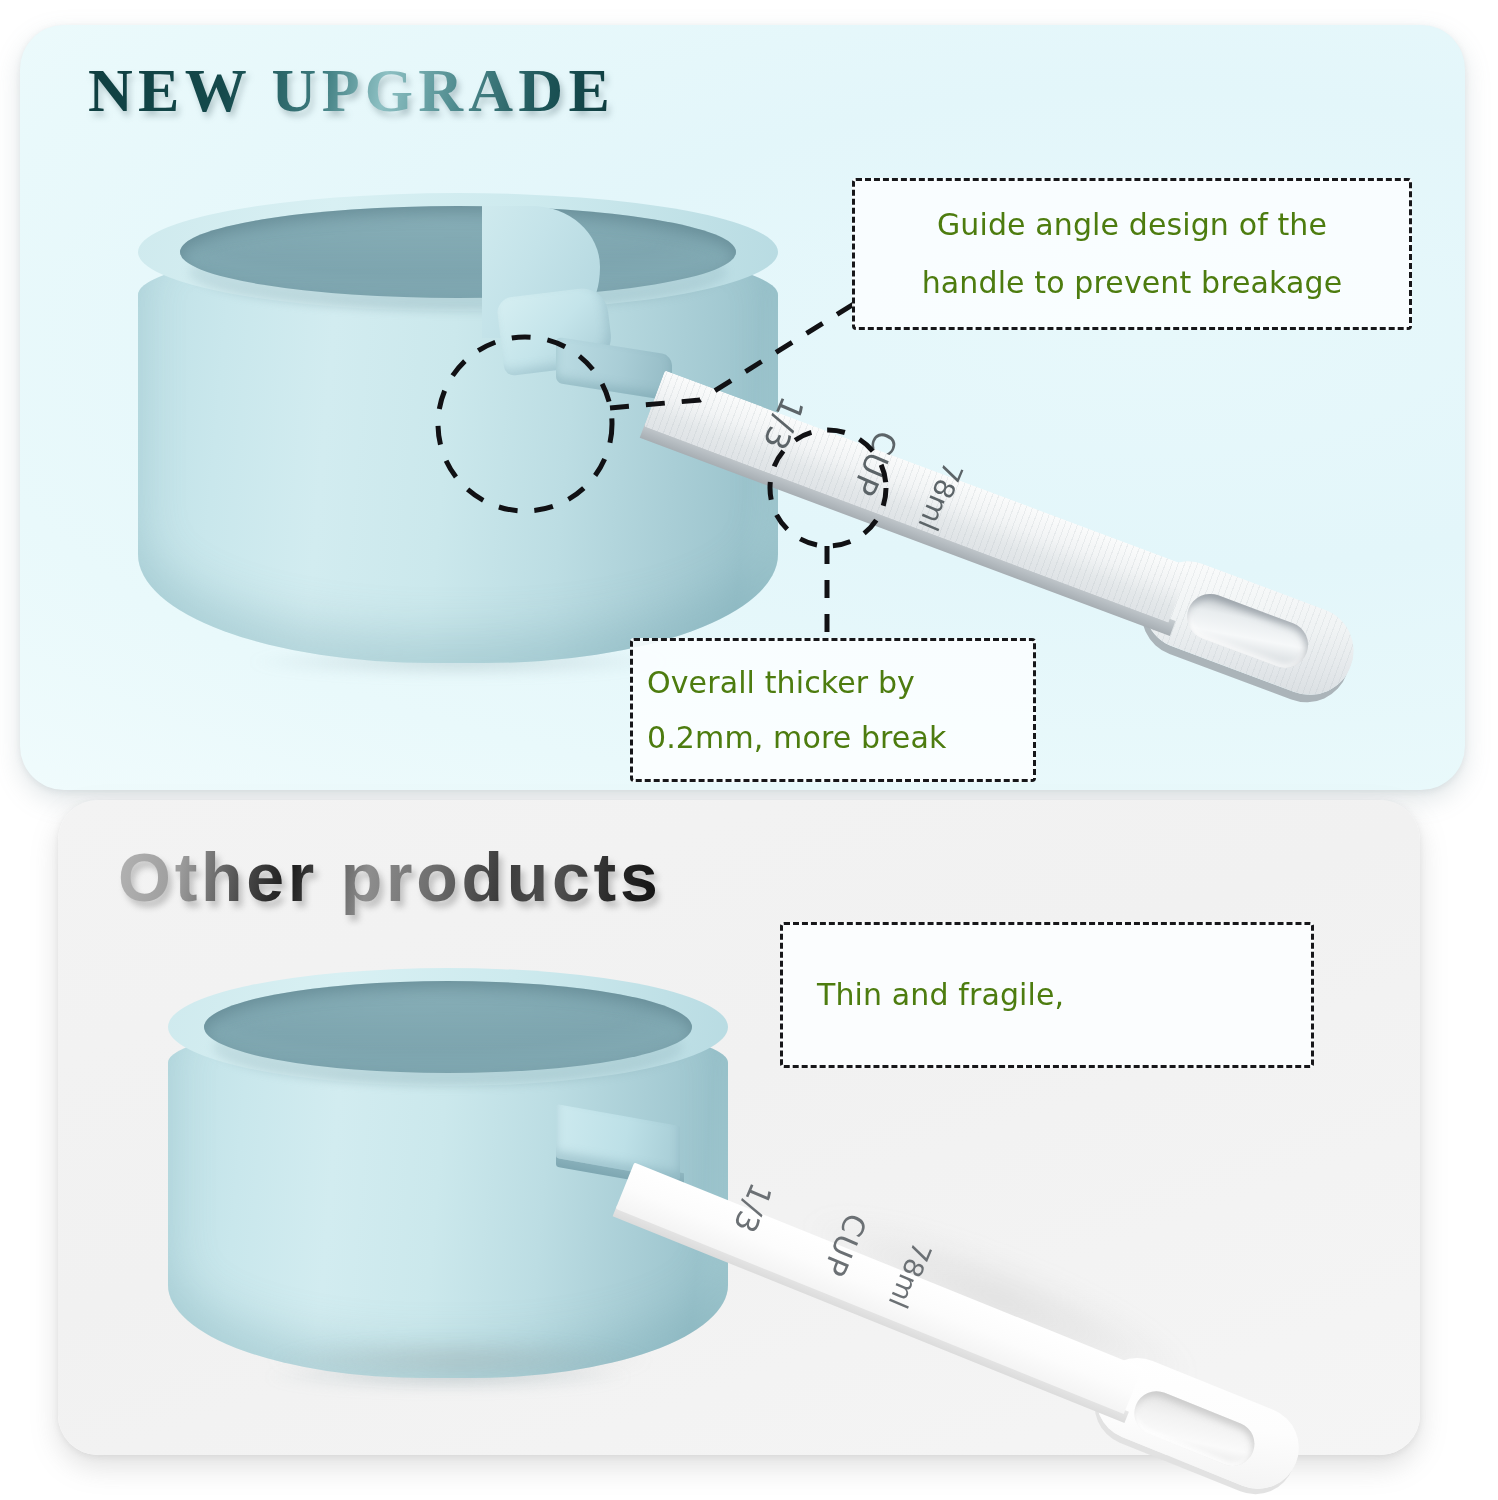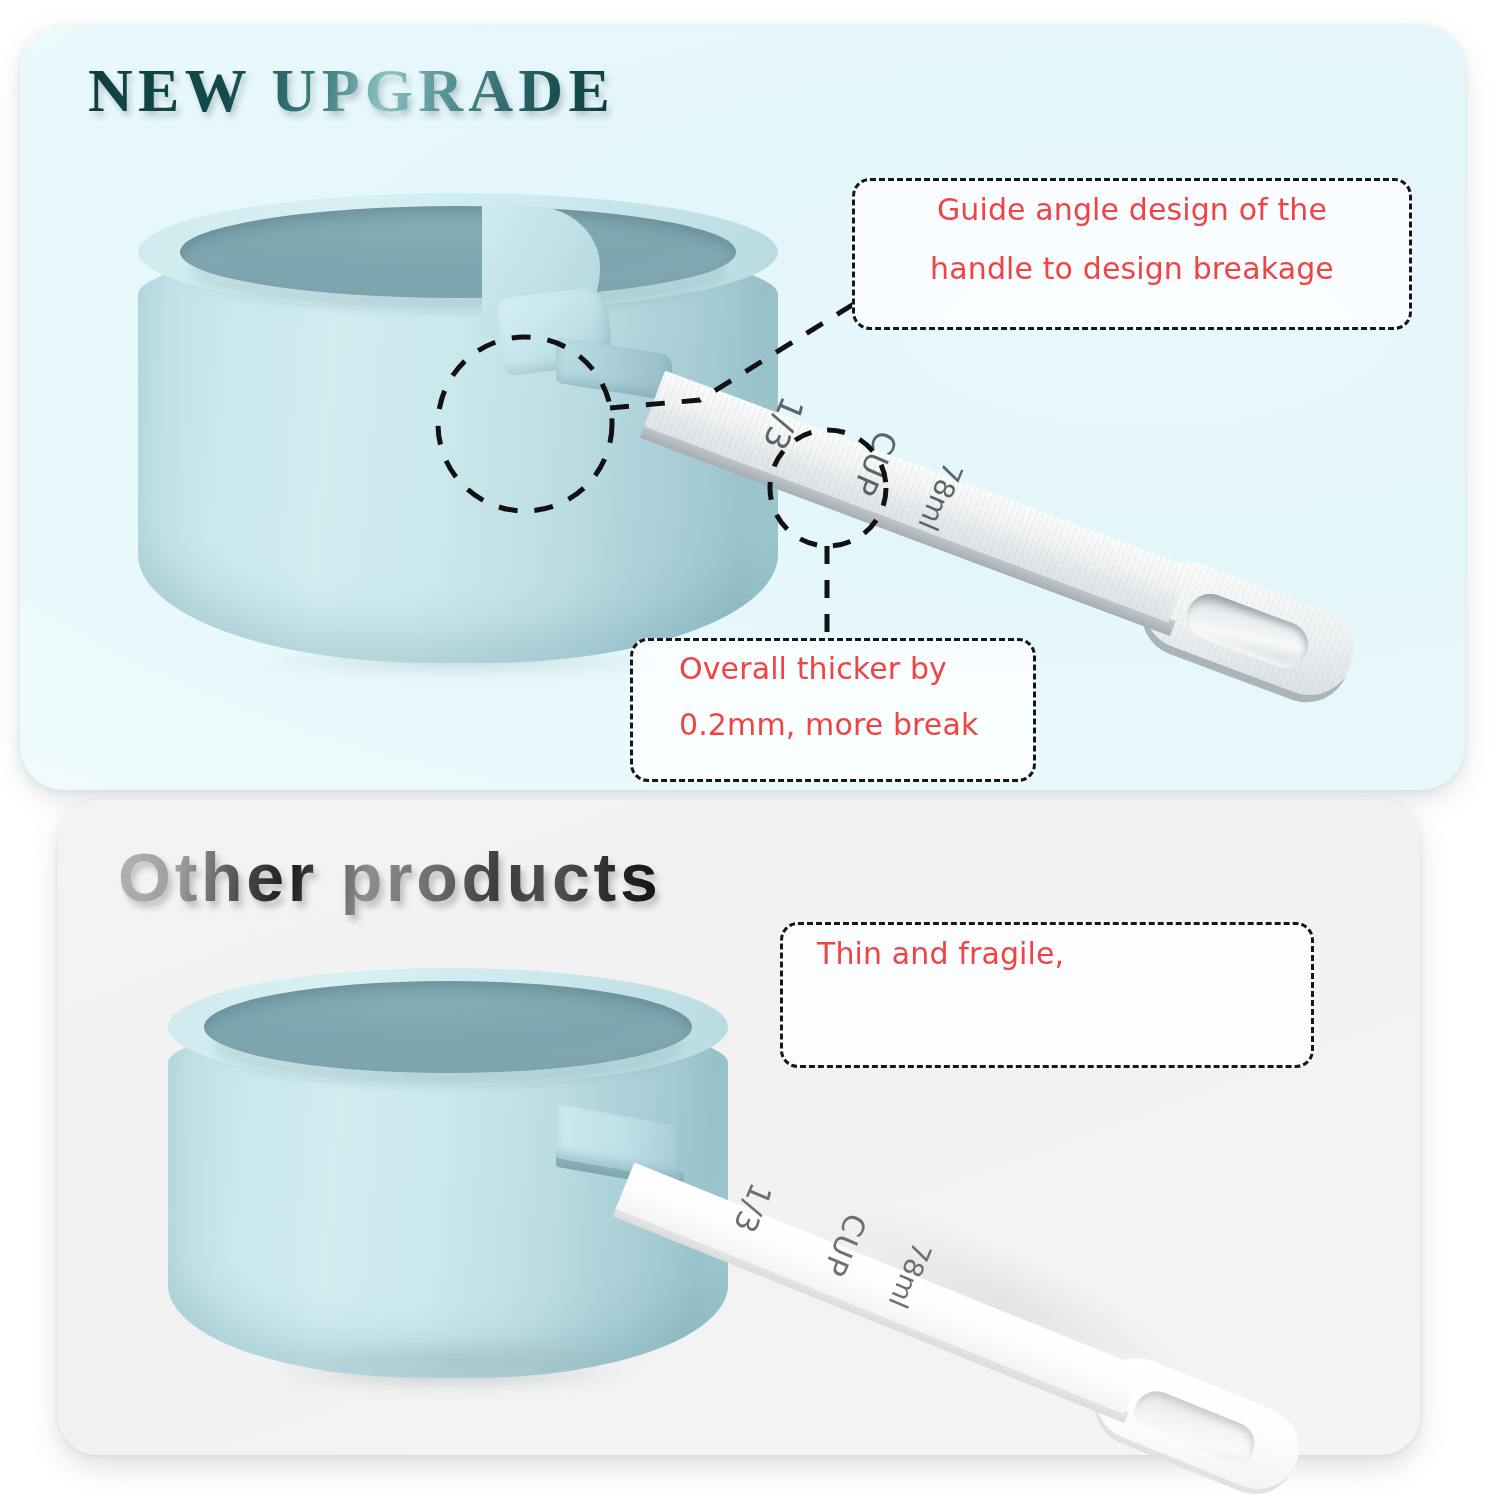--- a/index.html
+++ b/index.html
@@ -46,35 +46,35 @@
   }
   #title-other{
     left:118px;top:838px;font-size:68px;letter-spacing:.055em;
     background-image:linear-gradient(100deg,#b3b3b3 0%,#9d9d9d 12%,#4a4a4a 24%,#1b1b1b 32%,#8e8e8e 46%,#6d6d6d 58%,#3c3c3c 70%,#515151 80%,#232323 92%,#111111 100%);
     filter:drop-shadow(4px 6px 3px rgba(120,120,120,.40));
   }
 
   
   .callout{
     position:absolute;box-sizing:border-box;
-    border:3px dashed #17171a;border-radius:18px;
+    border:3px dashed #17171a;border-radius:4px;
     background:rgba(252,254,255,.88);
-    display:flex;flex-direction:column;justify-content:flex-start;
+    display:flex;flex-direction:column;justify-content:center;
     font-family:"DejaVu Sans","Liberation Sans",sans-serif;
-    color:#ef4444;letter-spacing:.004em;
+    color:#4d7c0f;letter-spacing:.004em;
   }
   .callout .line{display:block;}
 
   #callout-guide{
     left:852px;top:178px;width:560px;height:152px;
     padding:0 22px;text-align:center;font-size:30px;line-height:1.95;
   }
   #callout-thick{
     left:630px;top:638px;width:406px;height:144px;
-    padding:0 46px;text-align:left;font-size:30px;line-height:1.85;
+    padding:0 14px;text-align:left;font-size:30px;line-height:1.85;
   }
   #callout-thin{
     left:780px;top:922px;width:534px;height:146px;
     padding:0 34px;text-align:left;font-size:30px;line-height:1.95;
   }
   #leader-svg{position:absolute;left:0;top:0;width:1498px;height:1500px;pointer-events:none;}
 
   
   .cup-wrap{position:absolute;}
 
@@ -309,21 +309,21 @@
     <circle cx="828" cy="488" r="58" fill="none" stroke="#111114" stroke-width="5" stroke-dasharray="18 16" stroke-linecap="butt"></circle>
 
     <path d="M 827 546 L 827 641" fill="none" stroke="#111114" stroke-width="5" stroke-dasharray="18 16"></path>
   </svg>
 
   <h1 class="heading" id="title-new">NEW UPGRADE</h1>
   <h1 class="heading" id="title-other">Other products</h1>
 
   <div class="callout" id="callout-guide">
     <span class="line">Guide angle design of the</span>
-    <span class="line">handle to design breakage</span>
+    <span class="line">handle to prevent breakage</span>
   </div>
 
   <div class="callout" id="callout-thick">
     <span class="line">Overall thicker by</span>
     <span class="line">0.2mm, more break</span>
   </div>
 
   <div class="callout" id="callout-thin">
     <span class="line">Thin and fragile,</span>
   </div>

